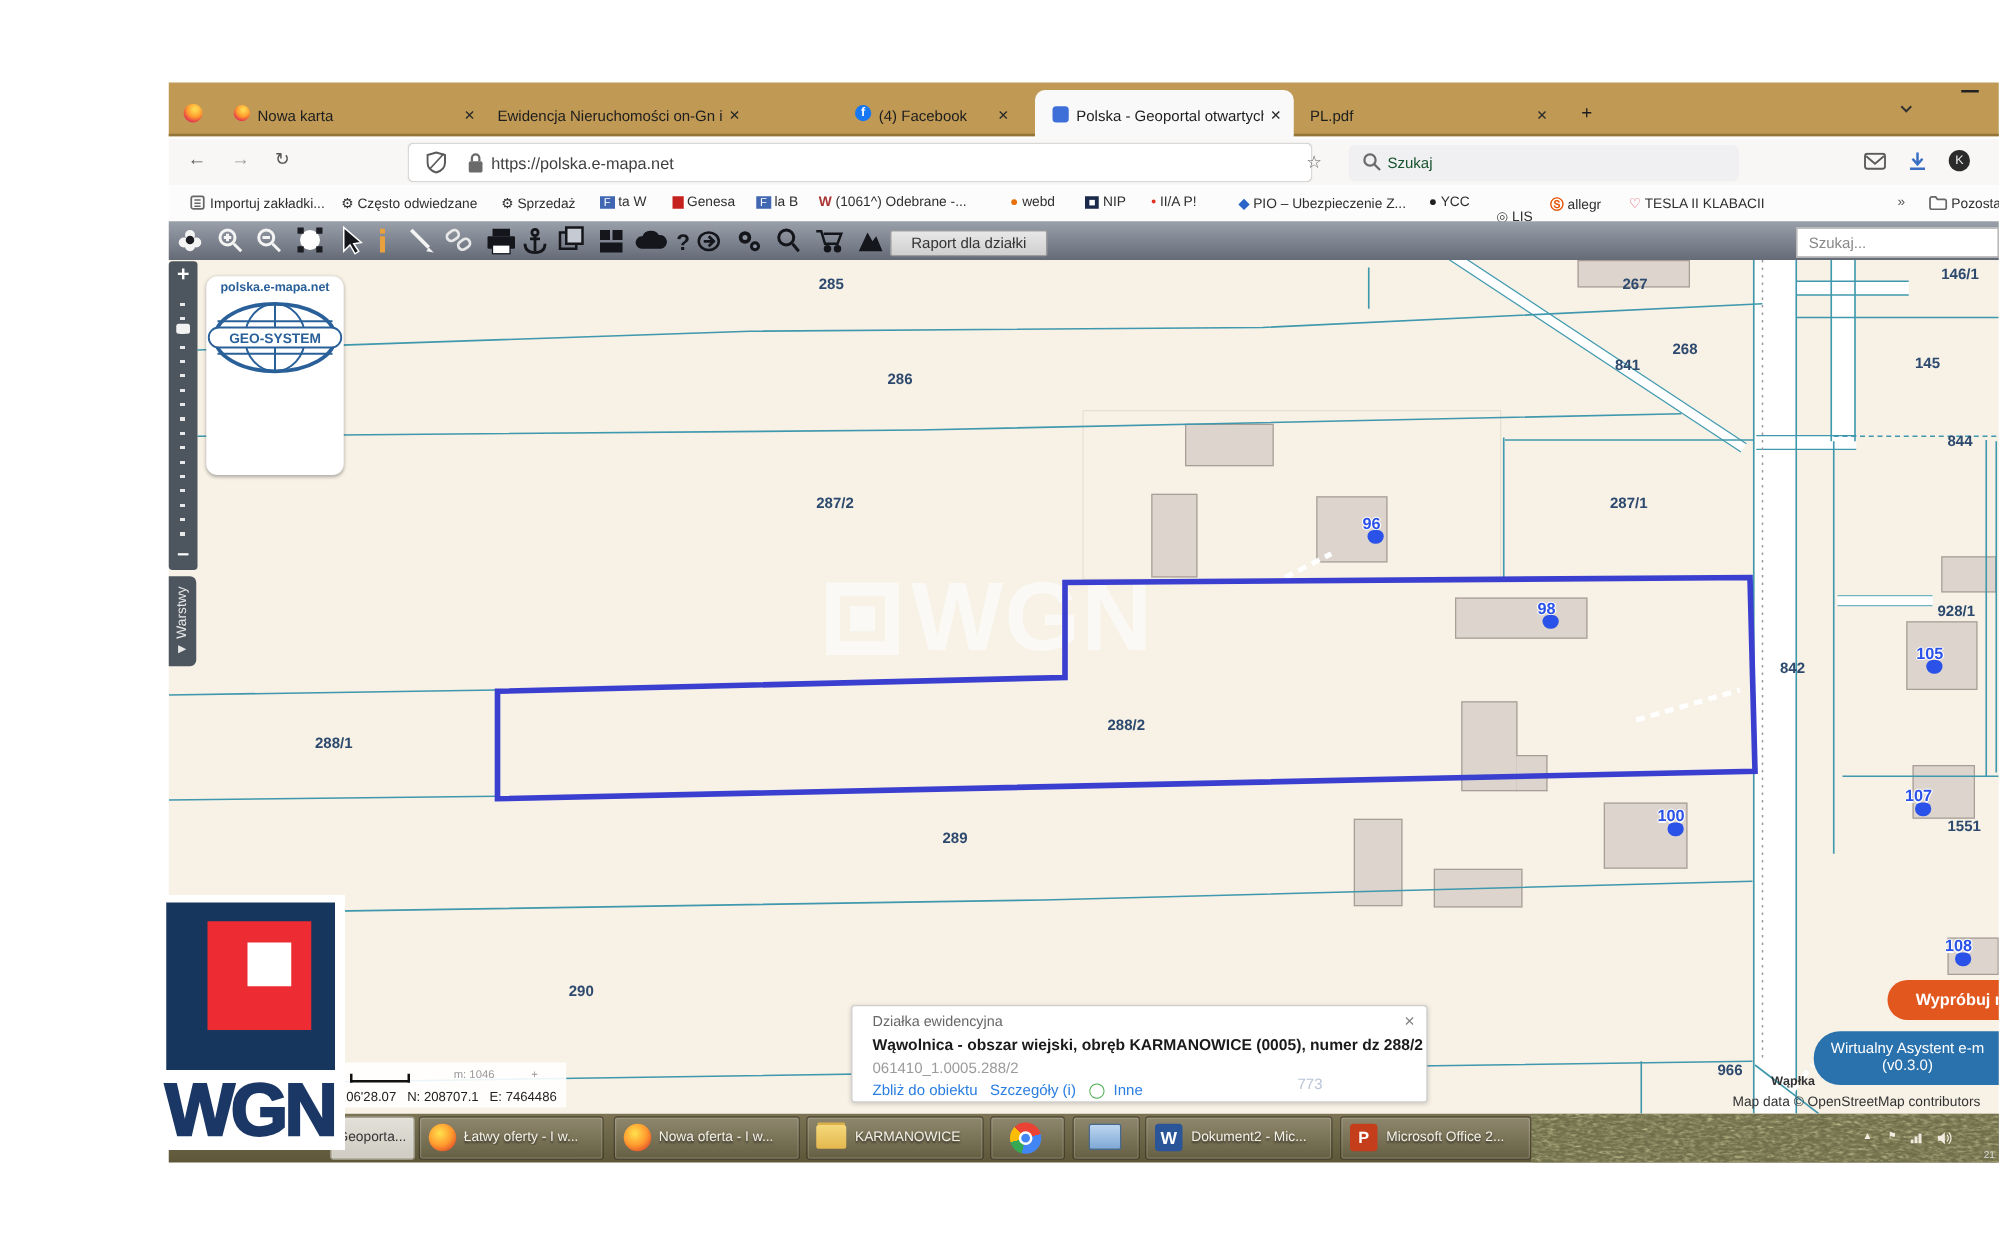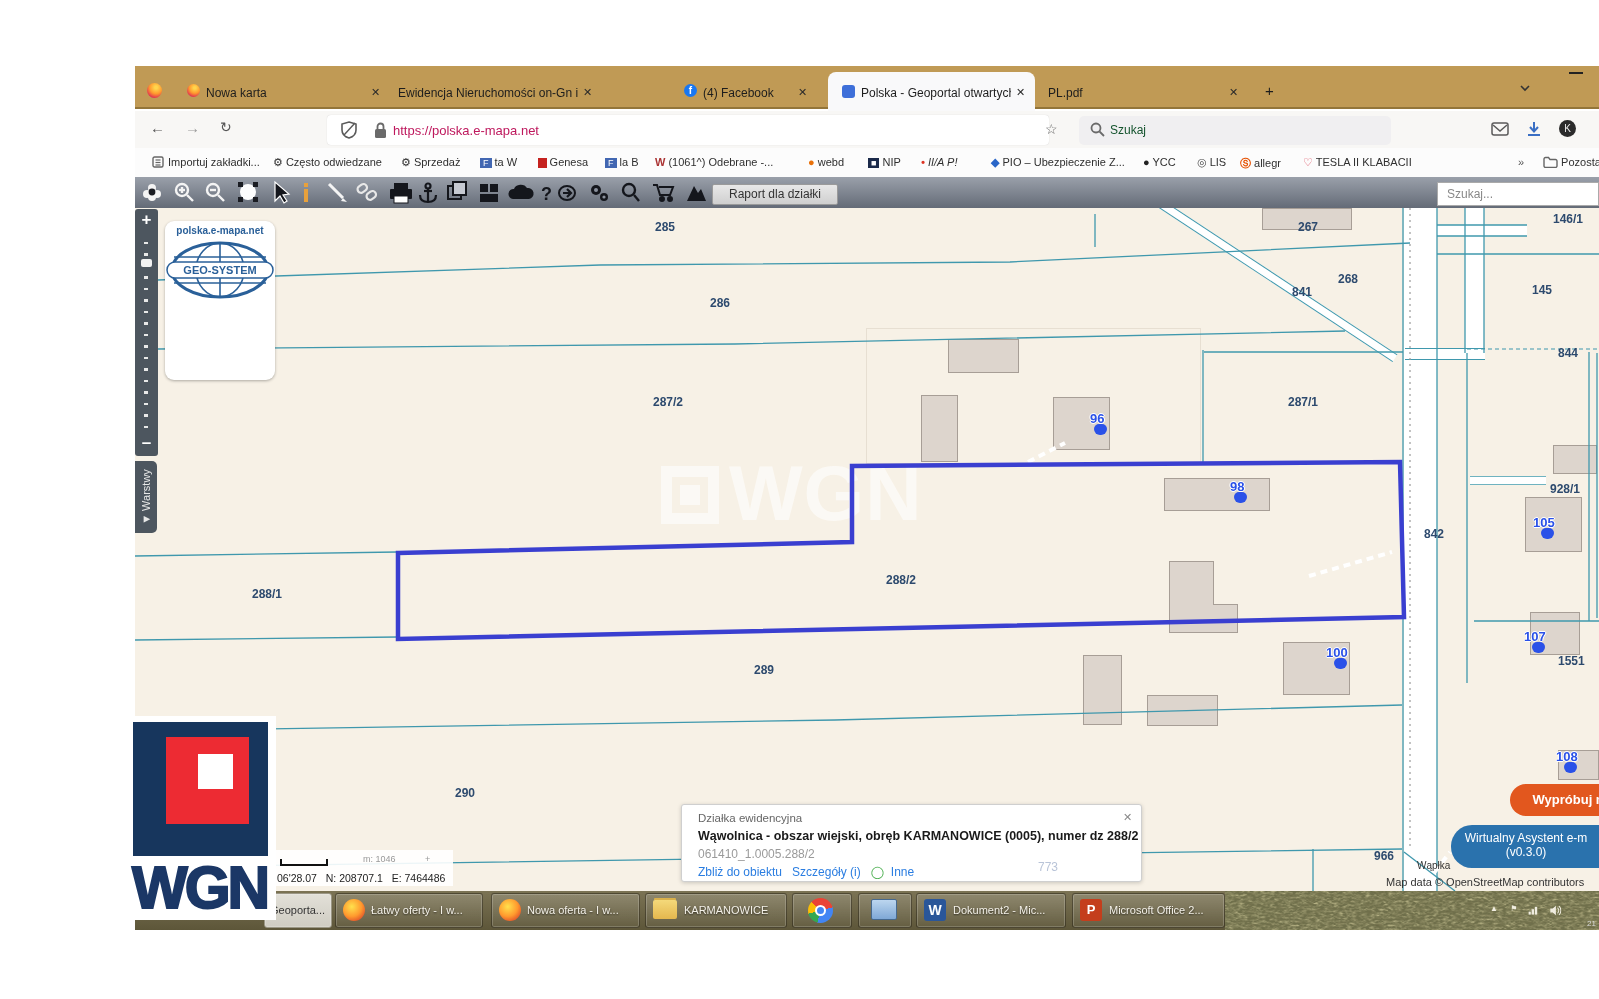--- a/index.html
+++ b/index.html
@@ -63,21 +63,21 @@
     <div style="position:absolute;left:85px;top:8px;font-size:14px;color:#555;">↻</div>
     <div style="position:absolute;left:192px;top:4px;width:722px;height:30px;background:#fff;border-radius:4px;box-shadow:0 0 1px rgba(0,0,0,.2);"></div>
     <svg width="26" height="20" style="position:absolute;left:206px;top:9px;">
         <path d="M8 2 l7 2 v6 q0 6 -7 8 q-7 -2 -7 -8 v-6 z" fill="none" stroke="#5a5a5a" stroke-width="1.6"></path>
         <line x1="3" y1="15" x2="14" y2="3" stroke="#5a5a5a" stroke-width="1.4"></line>
       </svg>
     <svg width="16" height="18" style="position:absolute;left:238px;top:10px;">
         <rect x="2" y="8" width="11" height="9" rx="1.5" fill="#6a6a6a"></rect>
         <path d="M4.5 8 v-2.5 a3 3 0 0 1 6 0 v2.5" fill="none" stroke="#6a6a6a" stroke-width="1.8"></path>
       </svg>
-    <div style="position:absolute;left:258px;top:12px;font-size:13px;color:#be185d;">https://polska.e-mapa.net</div>
+    <div style="position:absolute;left:258px;top:12px;font-size:13px;color:#404040;">https://polska.e-mapa.net</div>
     <div style="position:absolute;left:910px;top:10px;font-size:14px;color:#666;">☆</div>
     <div style="position:absolute;left:944px;top:5px;width:312px;height:29px;background:#f0eff1;border-radius:5px;"></div>
     <svg width="18" height="18" style="position:absolute;left:954px;top:10px;">
         <circle cx="7" cy="7" r="4.5" fill="none" stroke="#6a6a6a" stroke-width="1.8"></circle>
         <line x1="10.5" y1="10.5" x2="15" y2="15" stroke="#6a6a6a" stroke-width="1.8"></line>
       </svg>
     <div style="position:absolute;left:975px;top:12px;font-size:12px;color:#14532d;">Szukaj</div>
     <svg width="20" height="16" style="position:absolute;left:1356px;top:11px;">
         <rect x="1" y="1" width="16" height="12" rx="2" fill="none" stroke="#5a5a5a" stroke-width="1.5"></rect>
         <path d="M2 3 l7 6 l7 -6" fill="none" stroke="#5a5a5a" stroke-width="1.5"></path>
@@ -97,24 +97,24 @@
           <line x1="3.5" y1="9" x2="8.5" y2="9" stroke="#666" stroke-width="1.2"></line>
         </svg> Importuj zakładki...</div>
     <div class="bk" style="left:138px;">⚙ Często odwiedzane</div>
     <div class="bk" style="left:266px;">⚙ Sprzedaż</div>
     <div class="bk" style="left:345px;"><span style="background:#4267b2;color:#fff;padding:0 3px;font-size:9px;">F</span> ta W</div>
     <div class="bk" style="left:403px;"><span style="background:#c5221f;color:#fff;padding:0 3px;font-size:9px;">&nbsp;</span> Genesa</div>
     <div class="bk" style="left:470px;"><span style="background:#4267b2;color:#fff;padding:0 3px;font-size:9px;">F</span> la B</div>
     <div class="bk" style="left:520px;"><span style="color:#a33;font-weight:bold;">W</span> (1061^) Odebrane -...</div>
     <div class="bk" style="left:673px;"><span style="color:#e8710a;font-weight:bold;">●</span> webd</div>
     <div class="bk" style="left:733px;"><span style="background:#1b2a4a;color:#fff;padding:0 3px;font-size:9px;">■</span> NIP</div>
-    <div class="bk" style="left:786px;font-style:italic;"><span style="color:#d32;font-weight:bold;">•</span> II/A P!</div>
+    <div class="bk" style="left:786px;"><span style="color:#d32;font-weight:bold;">•</span> II/A P!</div>
     <div class="bk" style="left:856px;"><span style="color:#2a66c8;font-weight:bold;">◆</span> PIO – Ubezpieczenie Z...</div>
     <div class="bk" style="left:1008px;"><span style="color:#222;">●</span> YCC</div>
-    <div class="bk" style="left:1062px;"><span style="color:#444;">◎</span> LIS</div>
+    <div class="bk" style="left:1062px;margin-top:11px;"><span style="color:#444;">◎</span> LIS</div>
     <div class="bk" style="left:1105px;"><span style="color:#e65100;font-weight:bold;">Ⓢ</span> allegr</div>
     <div class="bk" style="left:1168px;"><span style="color:#d56;">♡</span> TESLA II KLABACII</div>
     <div class="bk" style="left:1383px;color:#555;">»</div>
     <div class="bk" style="left:1408px;"><svg width="15" height="12" style="vertical-align:-2px;">
           <path d="M1 3 a1.5 1.5 0 0 1 1.5 -1.5 h3 l1.5 2 h5.5 a1.5 1.5 0 0 1 1.5 1.5 v5 a1.5 1.5 0 0 1 -1.5 1.5 h-10 a1.5 1.5 0 0 1 -1.5 -1.5 z" fill="none" stroke="#666" stroke-width="1.4"></path>
         </svg> Pozosta</div>
   </div>
 
   <div class="abs" id="maptoolbar">
     <svg width="720" height="31" style="position:absolute;left:0;top:0;">
@@ -327,21 +327,21 @@
       <div class="blob" style="left:1199px;top:450px;"></div>
     <div class="mark" style="left:1398px;top:307px;">105</div>
       <div class="blob" style="left:1406px;top:320px;"></div>
     <div class="mark" style="left:1389px;top:421px;">107</div>
       <div class="blob" style="left:1397px;top:434px;"></div>
     <div class="mark" style="left:1421px;top:541px;">108</div>
       <div class="blob" style="left:1429px;top:554px;"></div>
 
     <div style="position:absolute;left:1375px;top:576px;width:120px;height:32px;background:#e2571e;border-radius:16px;color:#fff;font-size:13px;font-weight:bold;text-align:center;line-height:32px;">Wypróbuj m</div>
     <div style="position:absolute;left:1316px;top:617px;width:150px;height:43px;background:#2a72ad;border-radius:21px 0 0 21px;color:#fff;font-size:12px;text-align:center;padding-top:6px;">Wirtualny Asystent e-m<br>(v0.3.0)</div>
-    <div style="position:absolute;left:1282px;top:652px;font-size:10px;font-weight:normal;color:#333;">Wąpłka</div>
+    <div style="position:absolute;left:1282px;top:652px;font-size:10px;font-weight:bold;color:#333;">Wąpłka</div>
     <div style="position:absolute;left:1251px;top:668px;font-size:11px;color:#333;white-space:nowrap;">Map data © OpenStreetMap contributors</div>
   </div>
 
   <div class="abs" id="zoomstrip">
     <div style="position:absolute;left:0;top:1px;width:23px;text-align:center;color:#fff;font-size:17px;font-weight:bold;">+</div>
     <div style="position:absolute;left:9px;top:24px;width:5px;height:198px;background-image:repeating-linear-gradient(#4d565f 0px,#4d565f 9px,#e8e8e8 9px,#e8e8e8 11.5px);width:4px;"></div>
     <div style="position:absolute;left:6px;top:50px;width:11px;height:8px;background:#f2f2f2;border-radius:2px;"></div>
     <div style="position:absolute;left:0;top:224px;width:23px;text-align:center;color:#fff;font-size:17px;font-weight:bold;">–</div>
   </div>
   <div class="abs" id="warstwy">

